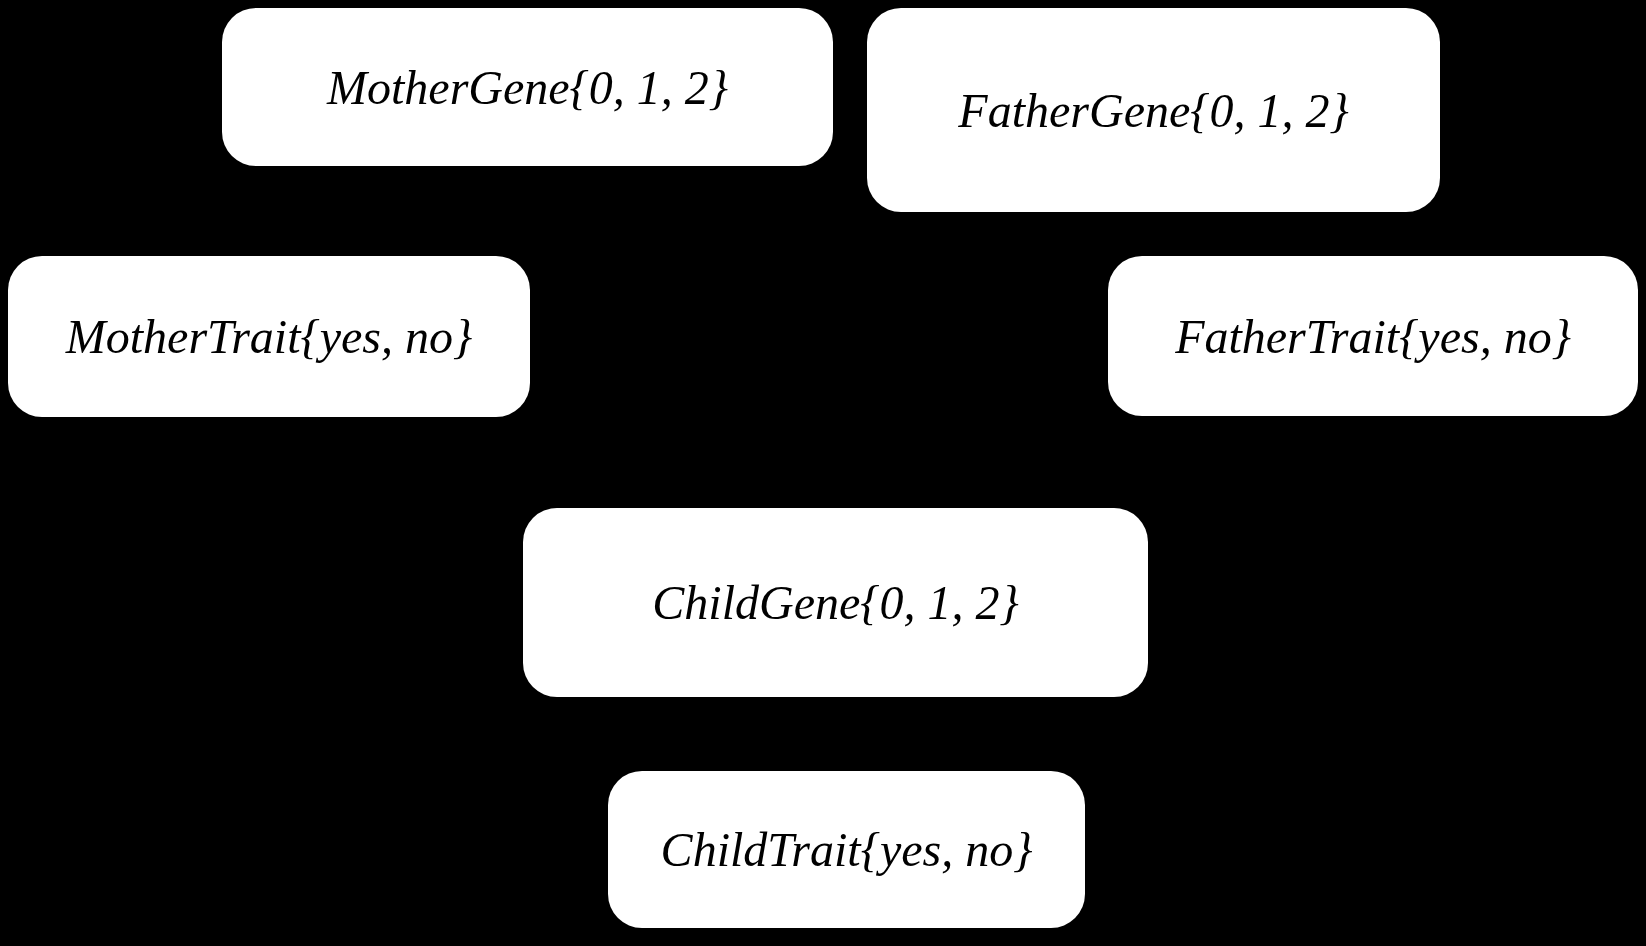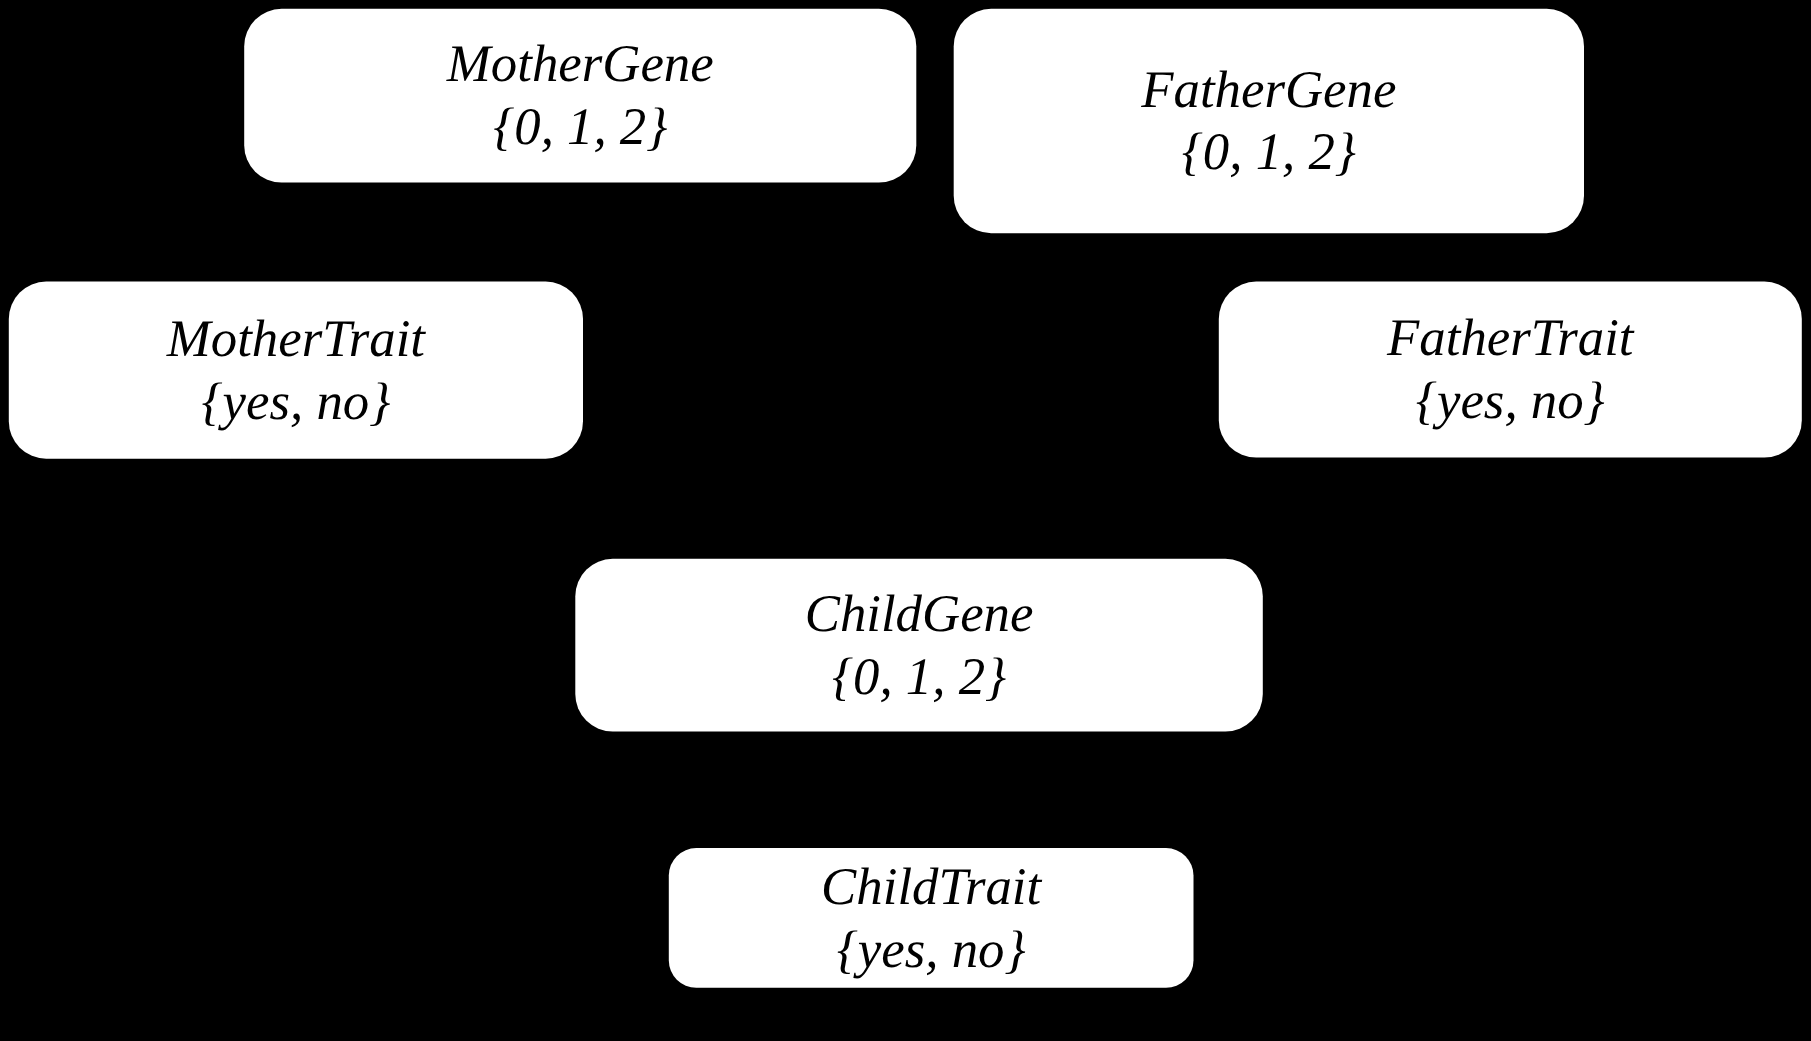--- a/index.html
+++ b/index.html
@@ -18,21 +18,21 @@
     width: 1646px;
     height: 946px;
     background: #000000;
   }
   .node {
     position: absolute;
     background: #ffffff;
     color: #000000;
     border-radius: 34px;
     display: flex;
-    flex-direction: column;
+    flex-direction: row;
     align-items: center;
     justify-content: center;
     box-sizing: border-box;
     text-align: center;
     font-style: italic;
     font-size: 48px;
     line-height: 57px;
     letter-spacing: 0px;
     overflow: hidden;
   }
@@ -43,22 +43,22 @@
   .node .domain {
     display: block;
     white-space: nowrap;
   }
 
   
   #node-mother-gene  { left: 222px;  top: 8px;   width: 611px; height: 158px; }
   #node-father-gene  { left: 867px;  top: 8px;   width: 573px; height: 204px; }
   #node-mother-trait { left: 8px;    top: 256px; width: 522px; height: 161px; }
   #node-father-trait { left: 1108px; top: 256px; width: 530px; height: 160px; }
-  #node-child-gene   { left: 523px;  top: 508px; width: 625px; height: 157px; }
-  #node-child-trait  { left: 608px;  top: 771px; width: 477px; height: 127px; border-radius: 25px; }
+  #node-child-gene   { left: 523px;  top: 508px; width: 625px; height: 189px; }
+  #node-child-trait  { left: 608px;  top: 771px; width: 477px; height: 157px; }
 </style>
 </head>
 <body>
 
 <div id="canvas">
 
   <div class="node" id="node-mother-gene">
     <span class="label">MotherGene</span>
     <span class="domain">{0, 1, 2}</span>
   </div>

